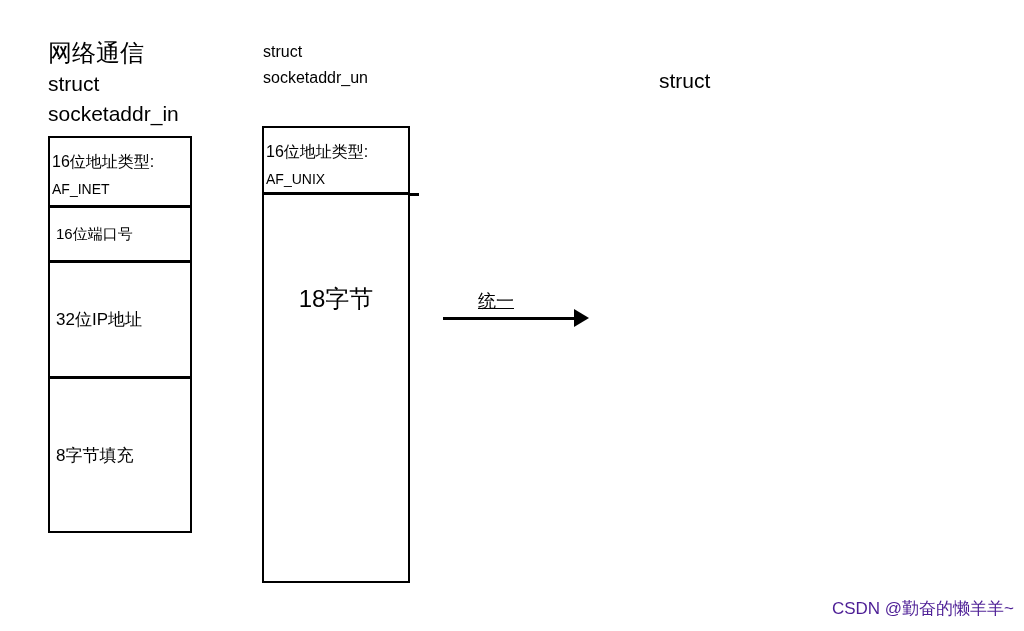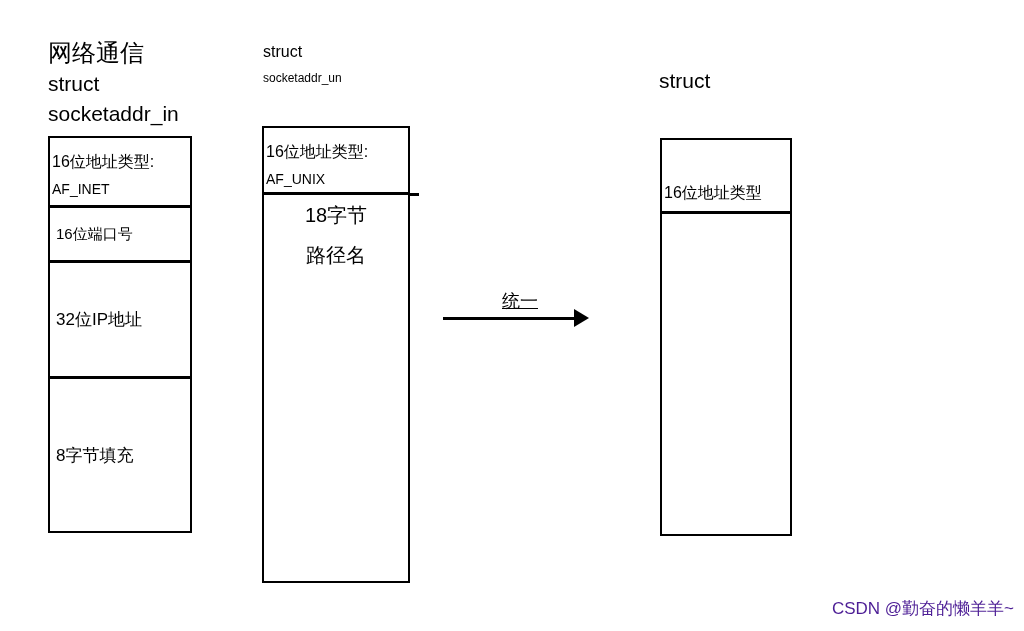--- a/index.html
+++ b/index.html
@@ -15,21 +15,21 @@
     font-family: "Liberation Sans", "DejaVu Sans", sans-serif;
     color: #000000;
     overflow: hidden;
   }
   .heading { position: absolute; white-space: nowrap; }
   .heading .cat-lg   { font-size: 24px; line-height: 32px; }
   .heading .kw-lg    { font-size: 21px; line-height: 30px; }
   .heading .name-lg  { font-size: 21px; line-height: 30px; }
   .heading .cat-md   { font-size: 19px; line-height: 32px; }
   .heading .kw-sm    { font-size: 16px; line-height: 27px; }
-  .heading .name-sm  { font-size: 12px; line-height: 26px; }
+  .heading .name-sm  { font-size: 16px; line-height: 26px; }
 
   .box {
     position: absolute;
     box-sizing: border-box;
     border: 2px solid #000000;
     background: #ffffff;
     display: flex;
     flex-direction: column;
   }
   .sec { box-sizing: border-box; }
@@ -49,21 +49,22 @@
     display: flex;
     align-items: flex-end;
     padding: 0 1px 7px 2px;
   }
   .fs15 { font-size: 15px; }
   .fs16 { font-size: 16px; }
   .fs17 { font-size: 17px; }
 
   .path-block {
     text-align: center;
-    font-size: 20px;
+    padding-top: 84px;
+    font-size: 24px;
     line-height: 40px;
   }
 
   .rule-overhang {
     position: absolute;
     background: #000000;
   }
 
   .arrow-label {
     position: absolute;
@@ -127,36 +128,29 @@
     <div class="name-sm">socketaddr_un</div>
   </div>
 
   <div class="box" style="left:262px; top:126px; width:148px; height:457px;">
     <div class="sec ruled two-line" style="height:67px;">
       <div class="l1">16位地址类型:</div>
       <div class="l2">AF_UNIX</div>
     </div>
     <div class="sec fill path-block">
       <div>18字节</div>
-      <div>路径名</div>
     </div>
   </div>
 
   <div class="rule-overhang" style="left:408px; top:193px; width:11px; height:3px;"></div>
 
-  <div class="arrow-label" style="left:456px; top:289px; width:128px;text-decoration:underline;">统一</div>
+  <div class="arrow-label" style="left:432px; top:289px; width:128px;text-decoration:underline;">统一</div>
   <div class="arrow-line" style="left:443px; top:317px; width:133px; height:3px;"></div>
   <div class="arrow-head" style="left:574px; top:309px;"></div>
 
   <div class="heading" style="left:659px; top:66px;">
     <div class="kw-lg">struct</div>
   </div>
 
-  <div class="box" style="left:660px; top:138px; width:132px; height:398px;">
-    <div class="sec ruled vbottom fs16" style="height:74px;">
-      <span>16位地址类型</span>
-    </div>
-    <div class="sec fill"></div>
-  </div>
 
   <div class="watermark">CSDN @勤奋的懒羊羊~</div>
 
 </div>
 
 </body></html>

